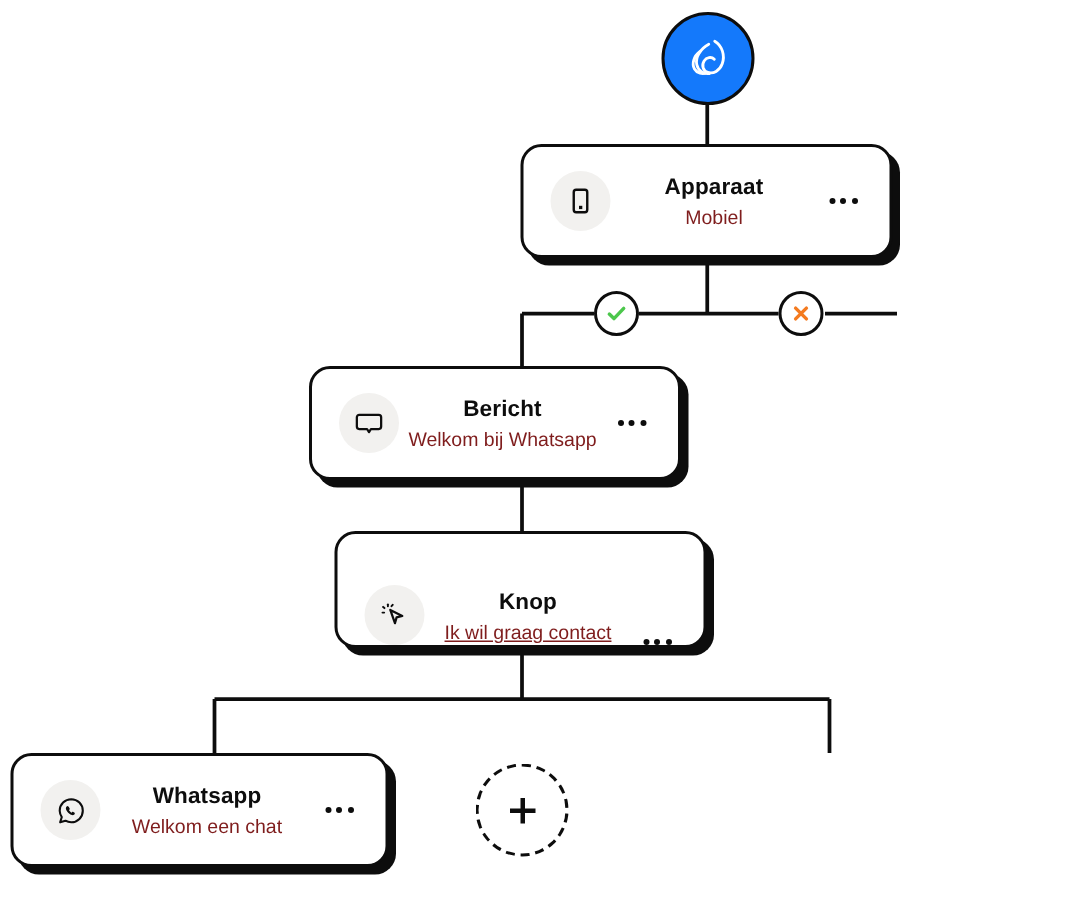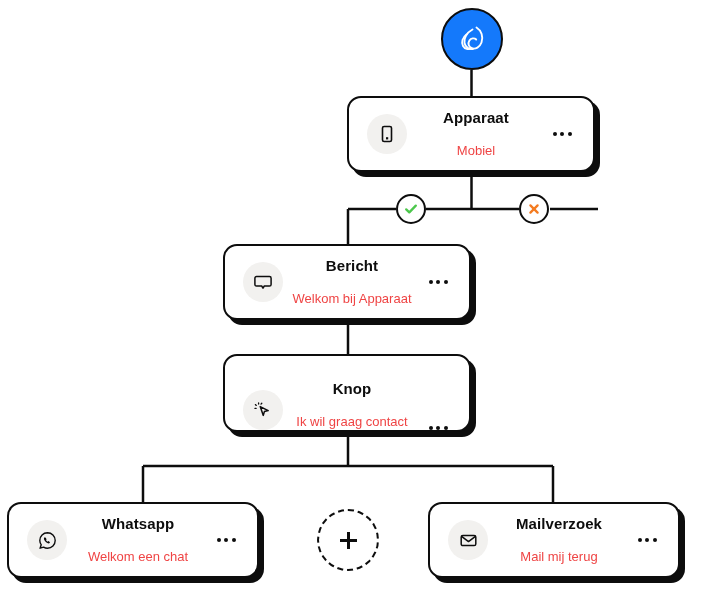--- a/index.html
+++ b/index.html
@@ -63,22 +63,22 @@
   }
   .card-title {
     font-size: 15px;
     font-weight: bold;
     color: #0d0d0d;
     letter-spacing: .1px;
   }
   .card-sub {
     font-size: 13px;
     font-weight: normal;
-    color: #ef4444;
-    margin-top: 15px;
+    color: #7f1d1d;
+    margin-top: 2px;
   }
   .card-menu {
     width: 34px; min-width: 34px;
     margin-right: 14px;
     display: flex; align-items: center; justify-content: center;
     gap: 3.5px;
     cursor: pointer;
   }
   .card-menu i {
     display: block;
@@ -183,31 +183,31 @@
 
   <div class="badge" style="left:519px; top:194px;">
     <svg width="16" height="16" viewBox="0 0 16 16">
       <g stroke="#F47B20" stroke-width="2.3" stroke-linecap="round">
         <path d="M4.4 4.4 L11.6 11.6"></path>
         <path d="M11.6 4.4 L4.4 11.6"></path>
       </g>
     </svg>
   </div>
 
-  <div class="card" style="left:223px; top:244px; width:248px; height:76px;">
+  <div class="card" style="left:206px; top:244px; width:248px; height:76px;">
     <span class="card-icon">
       <svg width="20" height="20" viewBox="0 0 20 20">
         <path d="M3.5 4.6 h13 a1.6 1.6 0 0 1 1.6 1.6 v6.2 a1.6 1.6 0 0 1 -1.6 1.6
                  h-5.2 l-1.3 2.1 l-1.3 -2.1 h-5.2 a1.6 1.6 0 0 1 -1.6 -1.6
                  v-6.2 a1.6 1.6 0 0 1 1.6 -1.6 z" fill="none" stroke="#0d0d0d" stroke-width="1.5" stroke-linejoin="round"></path>
       </svg>
     </span>
     <span class="card-text">
       <span class="card-title">Bericht</span>
-      <span class="card-sub" style="display:block;">Welkom bij Apparaat</span>
+      <span class="card-sub" style="display:block;">Welkom bij Whatsapp</span>
     </span>
     <span class="card-menu">
       <i></i>
         <i></i>
         <i></i>
     </span>
   </div>
 
   <div class="card" style="left:223px; top:354px; width:248px; height:78px;align-items:flex-end;">
     <span class="card-icon">
@@ -216,21 +216,21 @@
         <g stroke="#0d0d0d" stroke-width="1.3" stroke-linecap="round">
           <path d="M5.6 4.1 L5.6 2.9"></path>
           <path d="M3.3 5.4 L2.4 4.6"></path>
           <path d="M3.1 8.4 L2.0 8.4"></path>
           <path d="M8.0 4.1 L8.8 3.2"></path>
         </g>
       </svg>
     </span>
     <span class="card-text">
       <span class="card-title">Knop</span>
-      <span class="card-sub" style="display:block;">Ik wil graag contact</span>
+      <span class="card-sub" style="display:block;text-decoration:underline;">Ik wil graag contact</span>
     </span>
     <span class="card-menu">
       <i></i>
         <i></i>
         <i></i>
     </span>
   </div>
 
   <div class="card" style="left:7px; top:502px; width:252px; height:76px;">
     <span class="card-icon">
@@ -254,31 +254,14 @@
         <i></i>
         <i></i>
     </span>
   </div>
 
   <div class="add-node" style="left:317px; top:509px;">
     <span class="plus-h"></span>
     <span class="plus-v"></span>
   </div>
 
-  <div class="card" style="left:428px; top:502px; width:252px; height:76px;">
-    <span class="card-icon">
-      <svg width="21" height="21" viewBox="0 0 21 21">
-        <rect x="3.2" y="5.4" width="14.6" height="10.2" rx="1.7" fill="none" stroke="#0d0d0d" stroke-width="1.5"></rect>
-        <path d="M3.9 6.6 L10.5 11.6 L17.1 6.6" fill="none" stroke="#0d0d0d" stroke-width="1.5" stroke-linecap="round" stroke-linejoin="round"></path>
-      </svg>
-    </span>
-    <span class="card-text">
-      <span class="card-title">Mailverzoek</span>
-      <span class="card-sub" style="display:block;">Mail mij terug</span>
-    </span>
-    <span class="card-menu">
-      <i></i>
-        <i></i>
-        <i></i>
-    </span>
-  </div>
 
 </div>
 
 </body></html>

